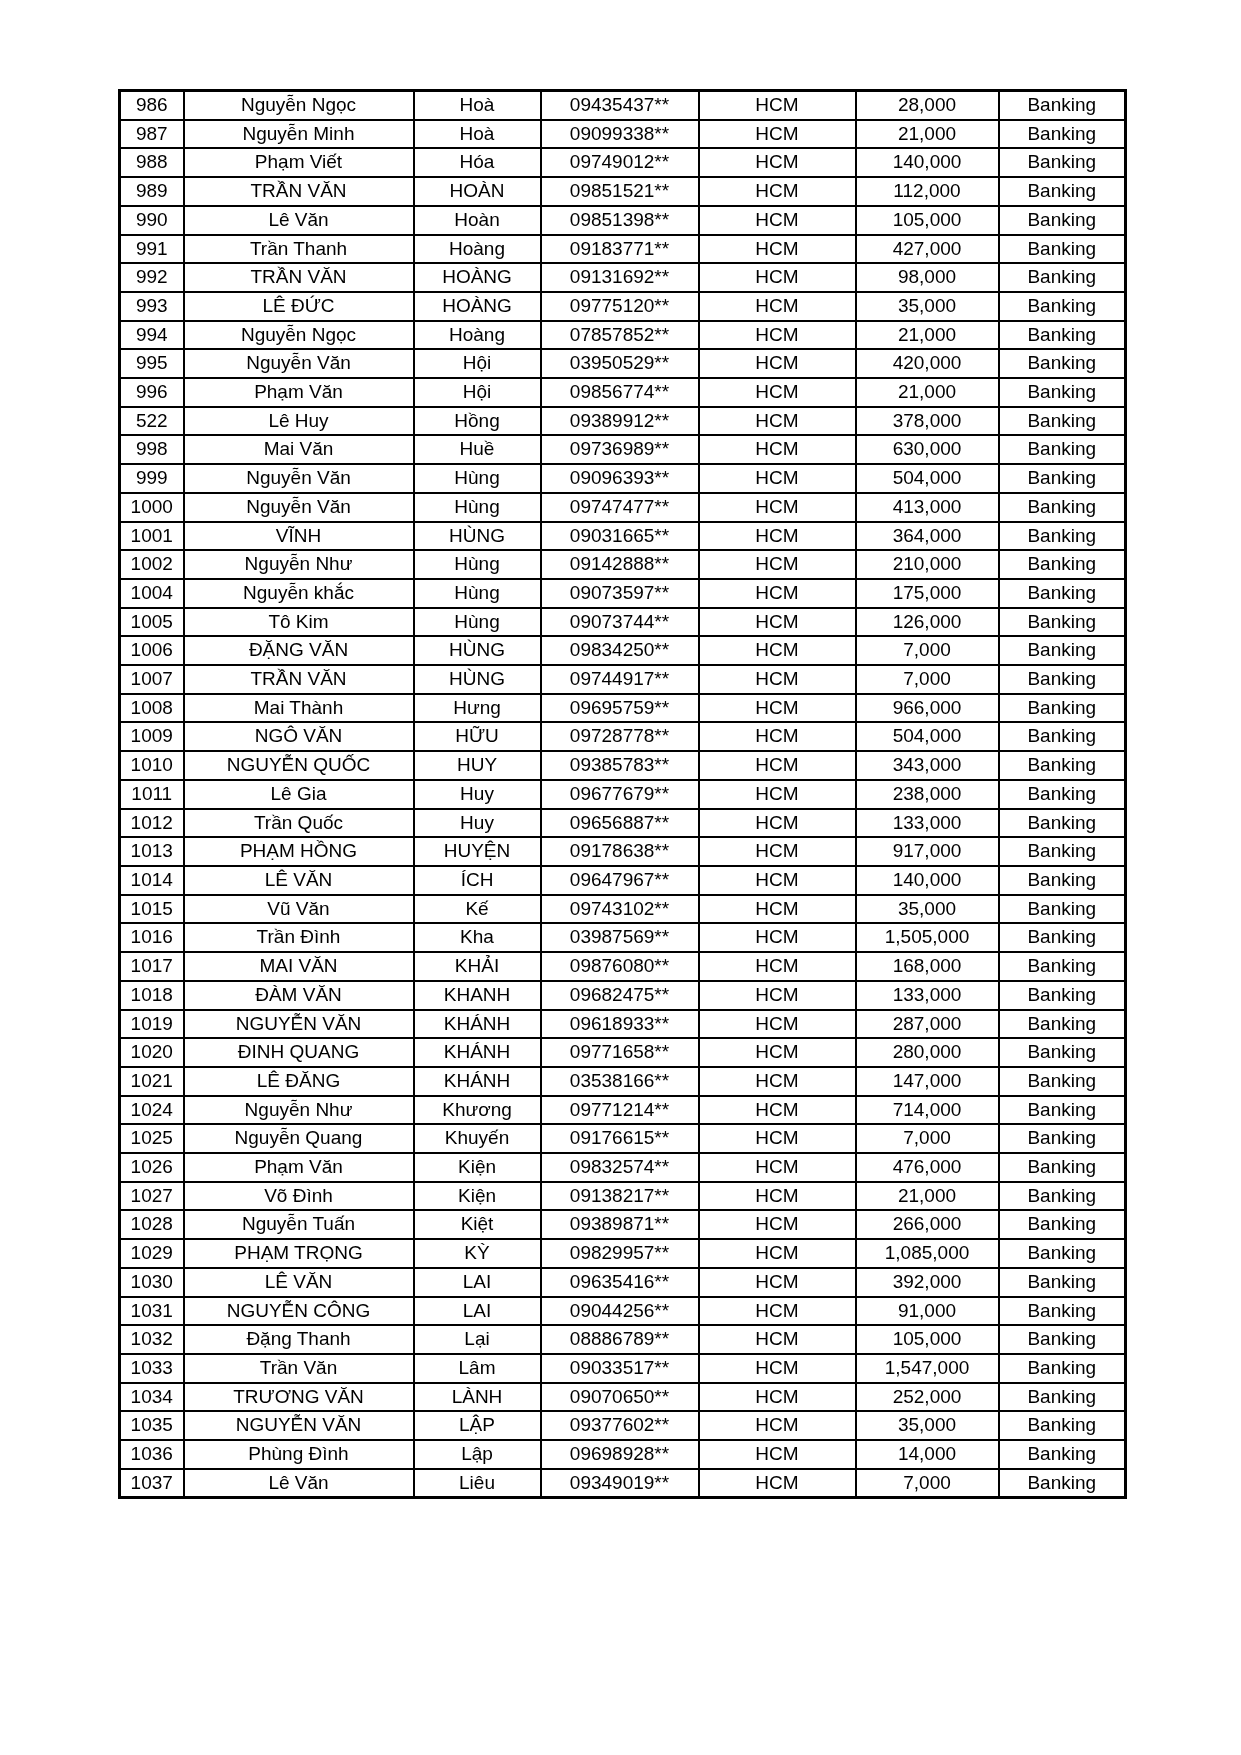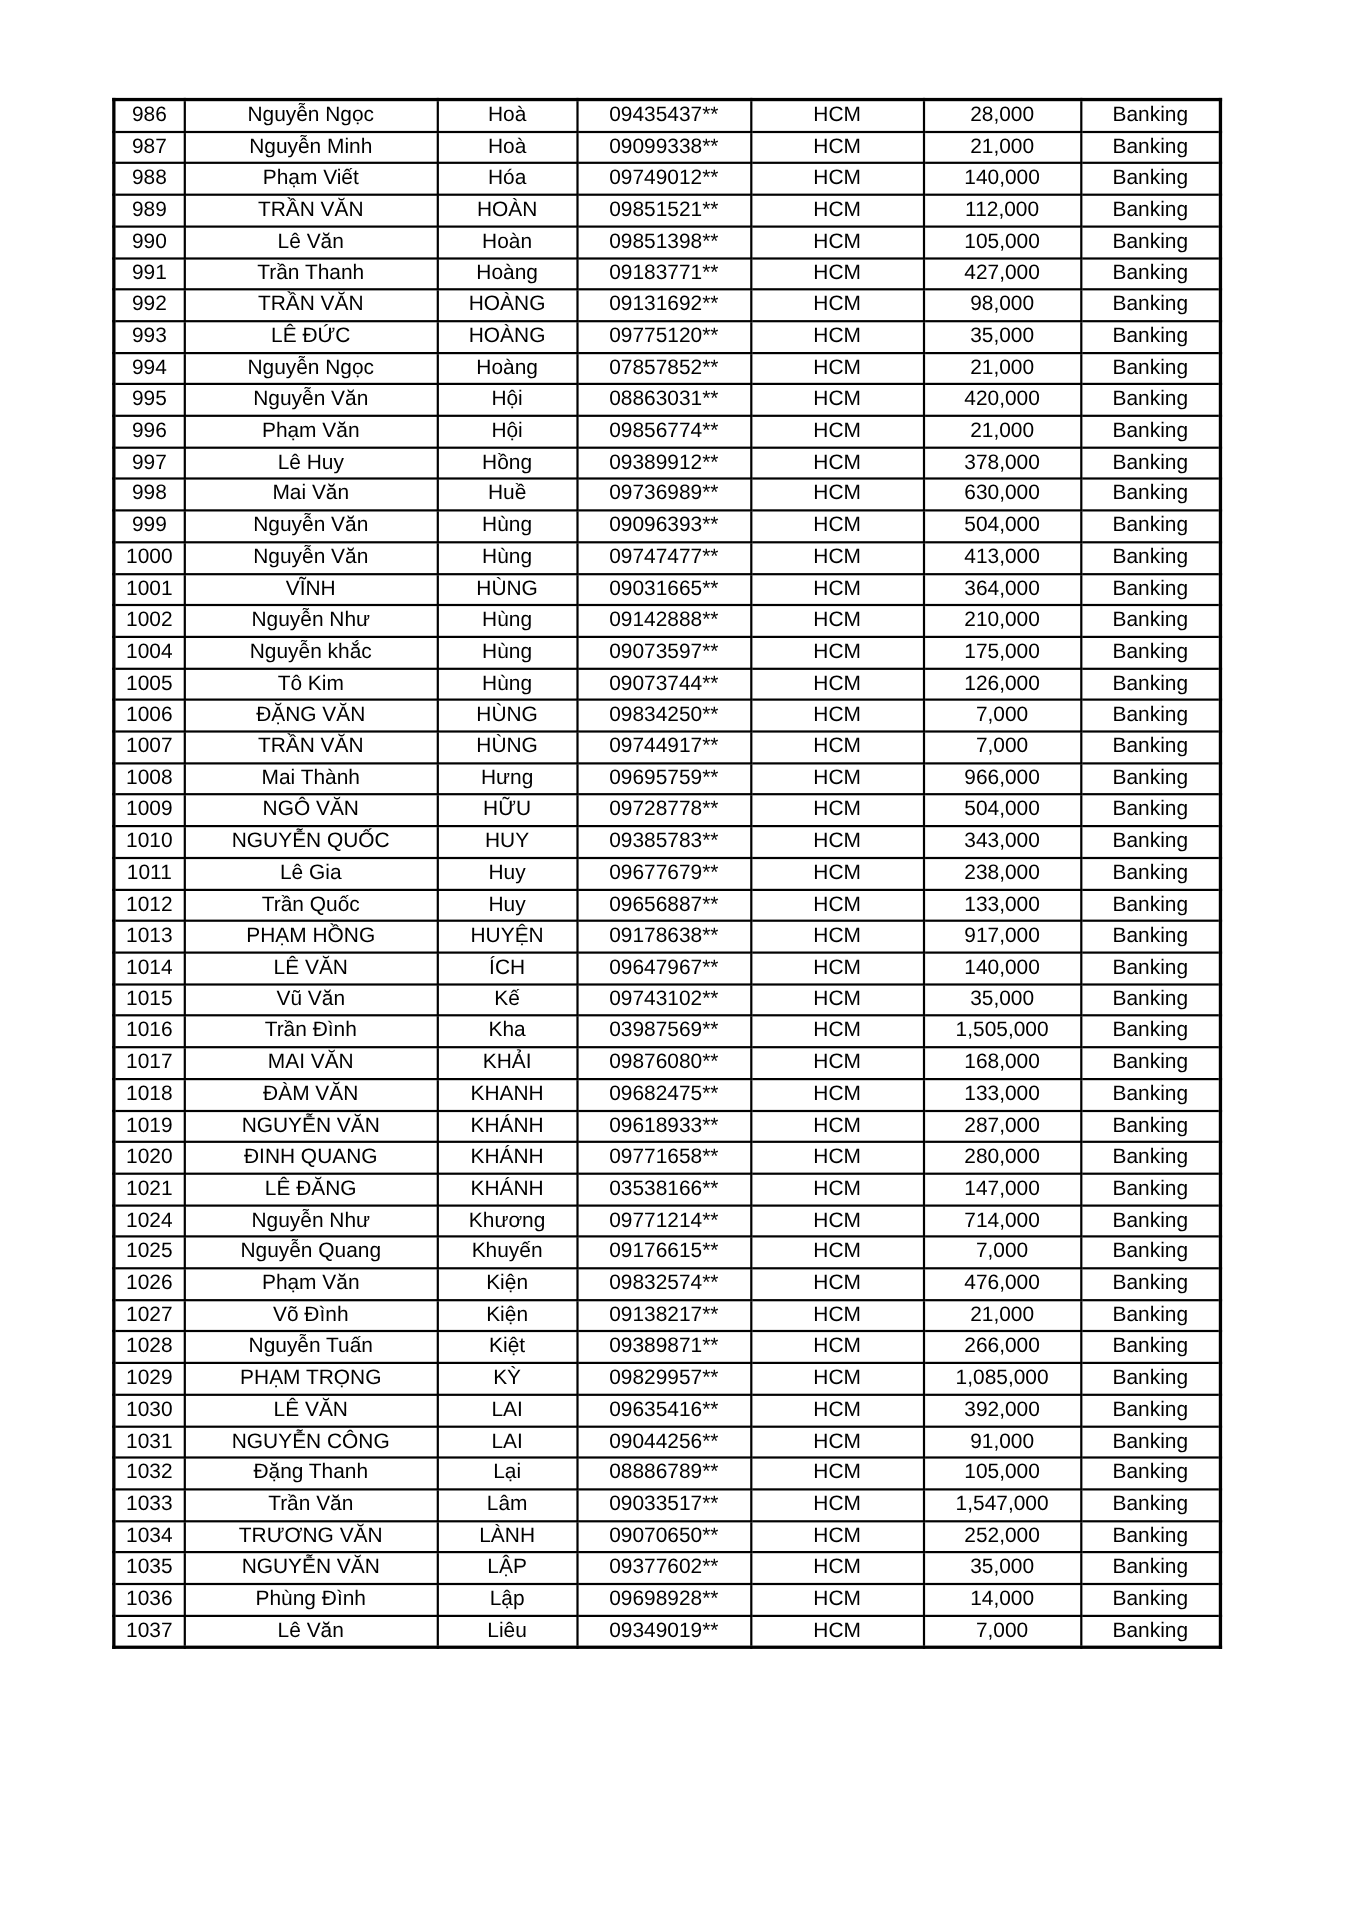--- a/index.html
+++ b/index.html
@@ -9,21 +9,21 @@
   }
   body {
     position: relative;
     width: 1241px;
     height: 1755px;
     font-family: "Liberation Sans", "DejaVu Sans", sans-serif;
     color: #000000;
   }
   .sheet {
     position: absolute;
-    left: 102px;
+    left: 118px;
     top: 89px;
   }
   table.data-table {
     border-collapse: collapse;
     table-layout: fixed;
     border: 3px solid #000000;
   }
   table.data-table td {
     border: 2px solid #000000;
     height: 26.7px;
@@ -137,36 +137,36 @@
           <td class="col-first-name">Hoàng</td>
           <td class="col-phone">07857852**</td>
           <td class="col-city">HCM</td>
           <td class="col-amount">21,000</td>
           <td class="col-payment">Banking</td>
         </tr>
         <tr>
           <td class="col-id">995</td>
           <td class="col-last-name">Nguyễn Văn</td>
           <td class="col-first-name">Hội</td>
-          <td class="col-phone">08863031**</td>
+          <td class="col-phone">03950529**</td>
           <td class="col-city">HCM</td>
           <td class="col-amount">420,000</td>
           <td class="col-payment">Banking</td>
         </tr>
         <tr>
           <td class="col-id">996</td>
           <td class="col-last-name">Phạm Văn</td>
           <td class="col-first-name">Hội</td>
           <td class="col-phone">09856774**</td>
           <td class="col-city">HCM</td>
           <td class="col-amount">21,000</td>
           <td class="col-payment">Banking</td>
         </tr>
         <tr>
-          <td class="col-id">997</td>
+          <td class="col-id">522</td>
           <td class="col-last-name">Lê Huy</td>
           <td class="col-first-name">Hồng</td>
           <td class="col-phone">09389912**</td>
           <td class="col-city">HCM</td>
           <td class="col-amount">378,000</td>
           <td class="col-payment">Banking</td>
         </tr>
         <tr>
           <td class="col-id">998</td>
           <td class="col-last-name">Mai Văn</td>

